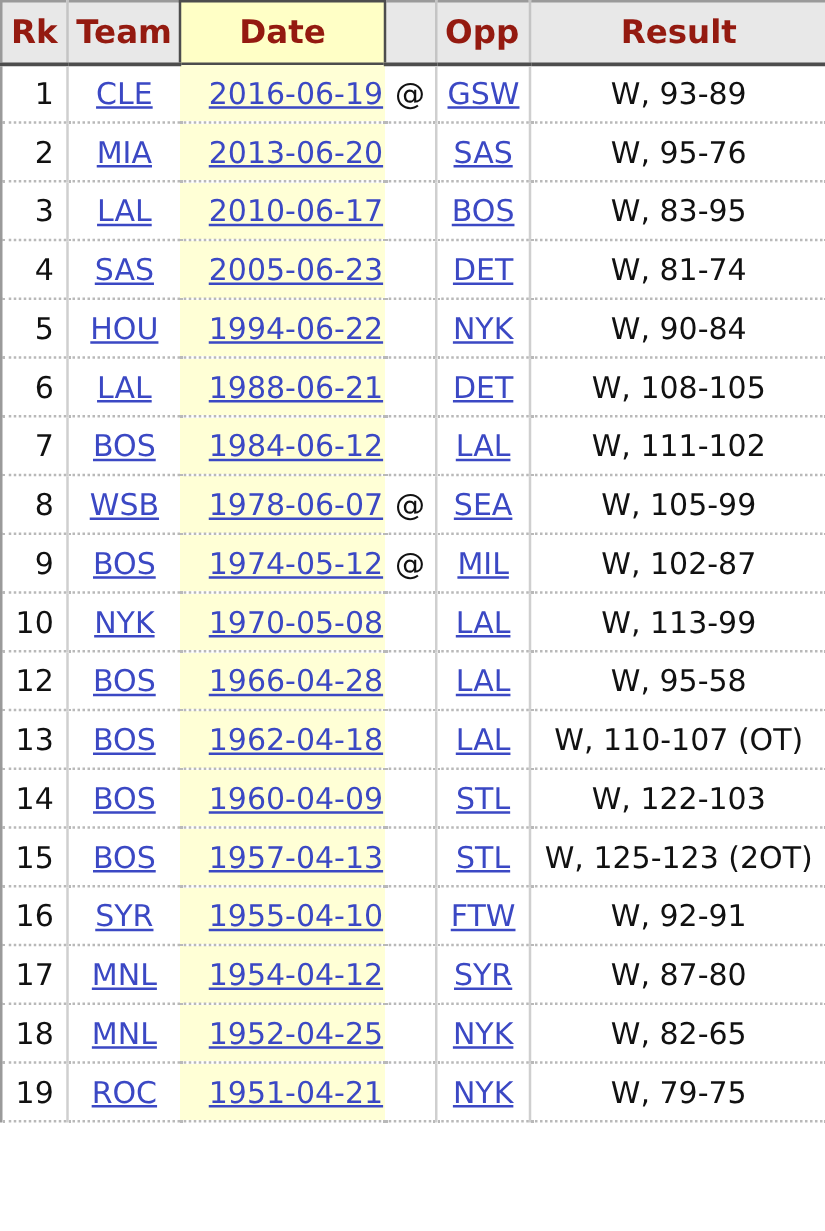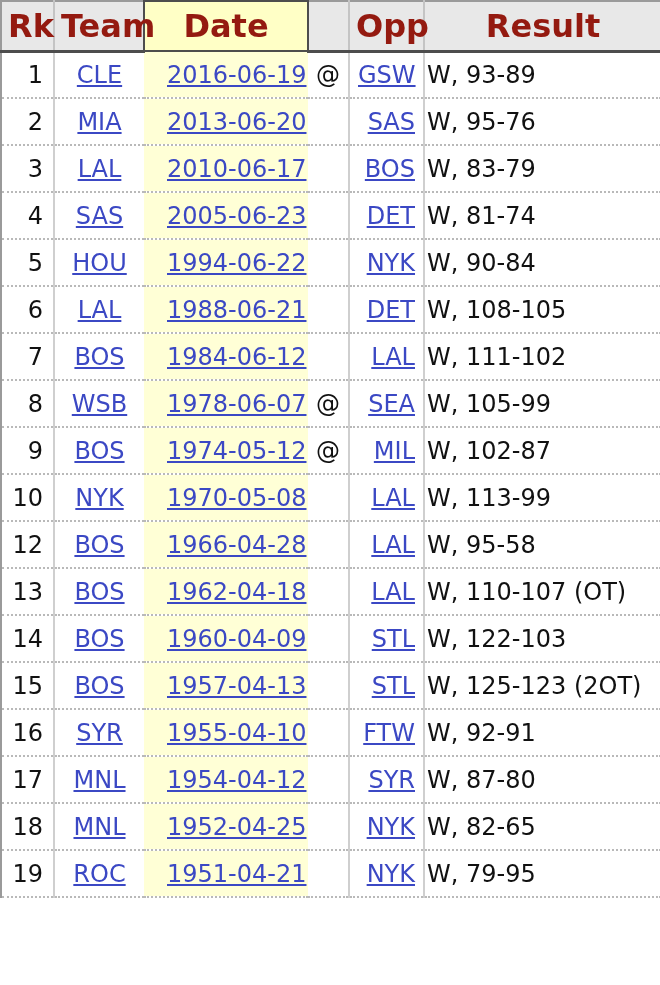--- a/index.html
+++ b/index.html
@@ -13,21 +13,21 @@
     border-collapse: collapse;
     table-layout: fixed;
     width: 660px;
     border-top: 2px solid #9a9a9a;
     border-left: 2px solid #9a9a9a;
   }
   thead th {
     background: var(--header-bg, #e8e8e8);
     color: var(--header-text, #941a10);
     font-weight: bold;
-    font-size: 32px;
+    font-size: 26px;
     height: 50px;
     padding: 0 6px;
     border-bottom: 3px solid #4d4d4d;
     border-left: 2px solid #c4c4c4;
     vertical-align: middle;
     cursor: pointer;
     box-sizing: border-box;
   }
   thead th:first-child { border-left: none; }
   th.h-rk     { text-align: center; }
@@ -48,22 +48,22 @@
     border-bottom: 2px dotted #b9b9b9;
     vertical-align: middle;
     box-sizing: border-box;
     white-space: nowrap;
     overflow: hidden;
   }
   td.c-rk     { text-align: right;  padding-right: 10px; border-right: 2px solid #cfcfcf; }
   td.c-team   { text-align: center; }
   td.c-date   { text-align: left; padding-left: 23px; background: var(--sorted-cell-bg, #ffffd6); }
   td.c-at     { text-align: center; padding: 0; }
-  td.c-opp    { text-align: right; border-left: 2px solid #cfcfcf; border-right: 2px solid #cfcfcf; }
-  td.c-result { text-align: left; padding: 0 2px; }
+  td.c-opp    { text-align: center; border-left: 2px solid #cfcfcf; border-right: 2px solid #cfcfcf; }
+  td.c-result { text-align: center; padding: 0 2px; }
 
   a.cell-link {
     color: var(--link, #3b48c4);
     text-decoration: underline;
     cursor: pointer;
   }
 </style>
 </head>
 <body>
 
@@ -102,21 +102,21 @@
         <td class="c-at"></td>
         <td class="c-opp"><a class="cell-link">SAS</a></td>
         <td class="c-result">W, 95-76</td>
       </tr>
       <tr>
         <td class="c-rk">3</td>
         <td class="c-team"><a class="cell-link">LAL</a></td>
         <td class="c-date"><a class="cell-link">2010-06-17</a></td>
         <td class="c-at"></td>
         <td class="c-opp"><a class="cell-link">BOS</a></td>
-        <td class="c-result">W, 83-79</td>
+        <td class="c-result">W, 83-95</td>
       </tr>
       <tr>
         <td class="c-rk">4</td>
         <td class="c-team"><a class="cell-link">SAS</a></td>
         <td class="c-date"><a class="cell-link">2005-06-23</a></td>
         <td class="c-at"></td>
         <td class="c-opp"><a class="cell-link">DET</a></td>
         <td class="c-result">W, 81-74</td>
       </tr>
       <tr>
@@ -222,16 +222,16 @@
         <td class="c-at"></td>
         <td class="c-opp"><a class="cell-link">NYK</a></td>
         <td class="c-result">W, 82-65</td>
       </tr>
       <tr>
         <td class="c-rk">19</td>
         <td class="c-team"><a class="cell-link">ROC</a></td>
         <td class="c-date"><a class="cell-link">1951-04-21</a></td>
         <td class="c-at"></td>
         <td class="c-opp"><a class="cell-link">NYK</a></td>
-        <td class="c-result">W, 79-95</td>
+        <td class="c-result">W, 79-75</td>
       </tr>
     </tbody>
 </table>
 
 </body></html>

